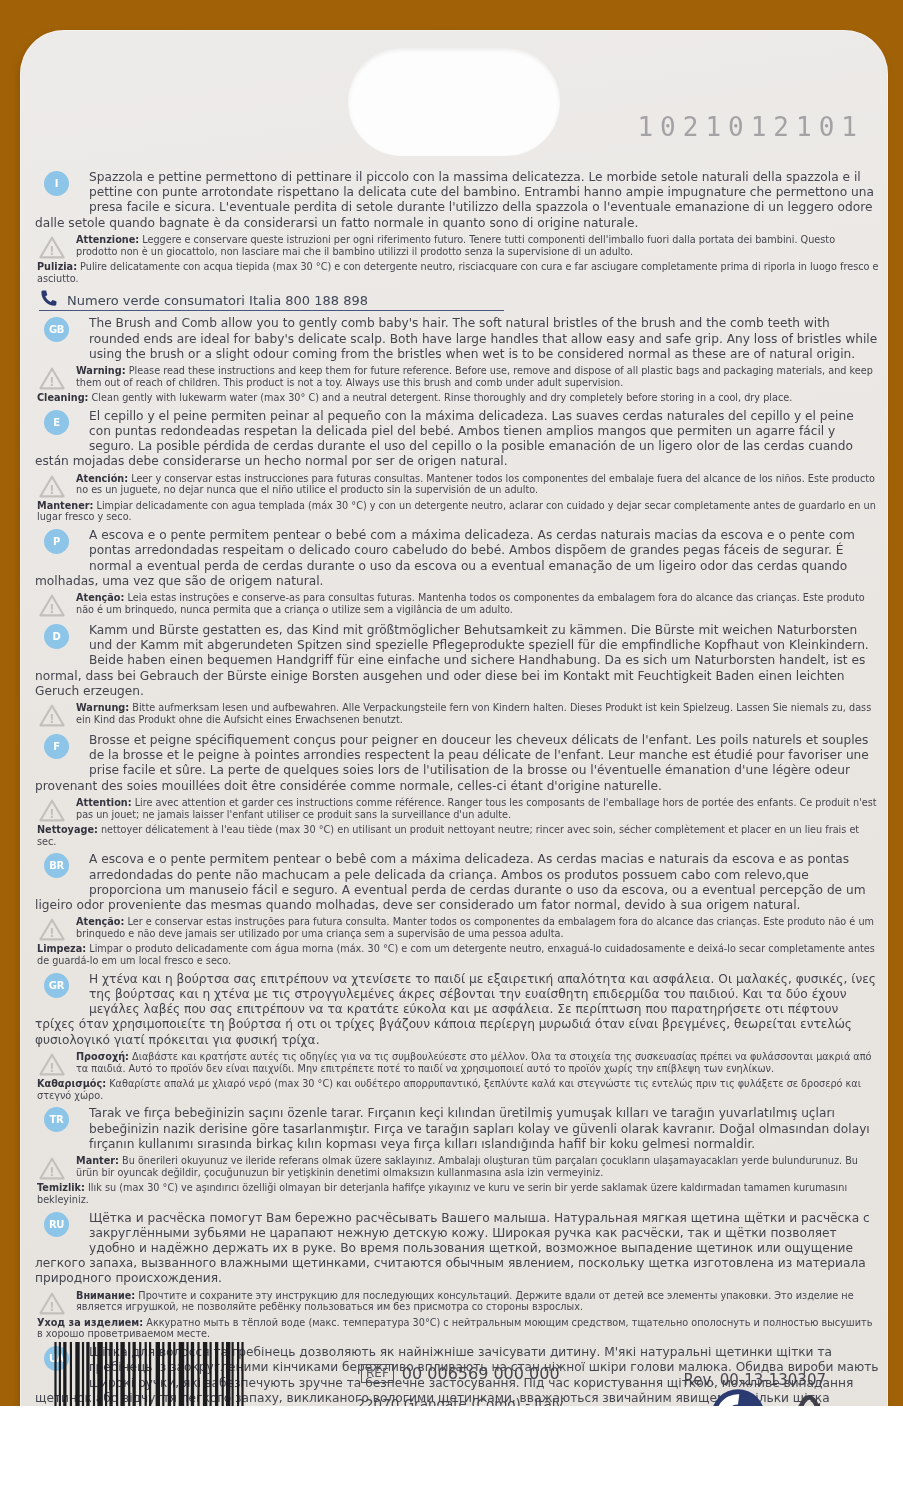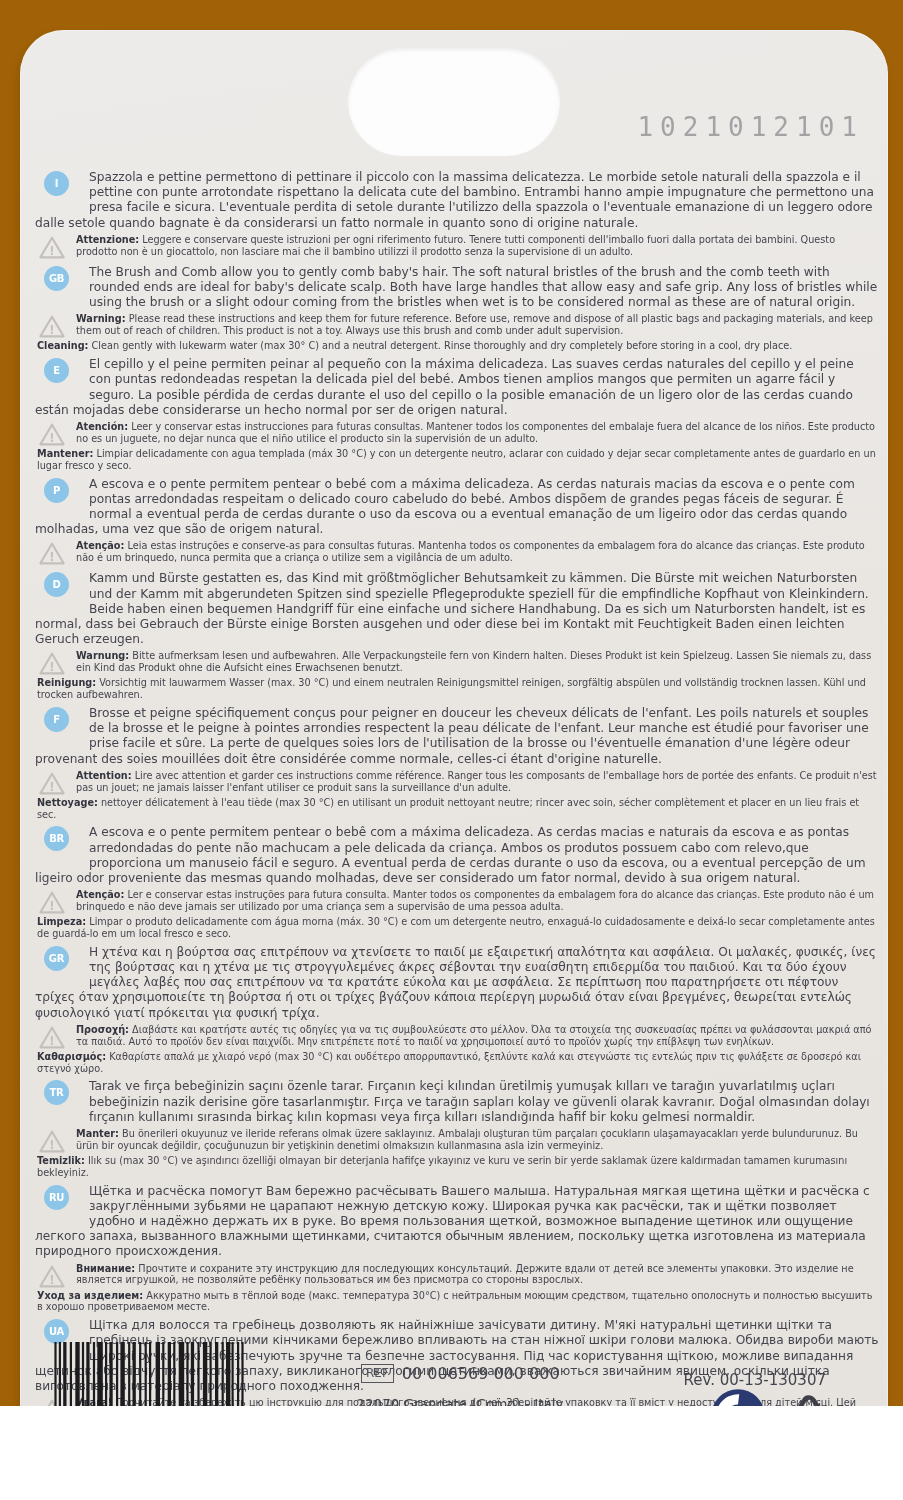--- a/index.html
+++ b/index.html
@@ -72,20 +72,27 @@
         <div class="badge">I</div>
         <div class="spacer"></div>
         <div class="body">Spazzola e pettine permettono di pettinare il piccolo con la massima delicatezza. Le morbide setole naturali della spazzola e il pettine con punte arrotondate rispettano la delicata cute del bambino. Entrambi hanno ampie impugnature che permettono una presa facile e sicura. L'eventuale perdita di setole durante l'utilizzo della spazzola o l'eventuale emanazione di un leggero odore dalle setole quando bagnate è da considerarsi un fatto normale in quanto sono di origine naturale.</div>
         <div class="warn">
           <svg class="tri" viewBox="0 0 30 28" width="27" height="25">
               <path d="M15 3 L28 25 L2 25 Z" fill="none" stroke="#c3c0bb" stroke-width="2.4" stroke-linejoin="round"></path>
               <text x="15" y="22" font-size="13" text-anchor="middle" fill="#c3c0bb" font-weight="bold">!</text>
             </svg>
           <div class="wtext"><b>Attenzione:</b> <span>Leggere e conservare queste istruzioni per ogni riferimento futuro. Tenere tutti componenti dell'imballo fuori dalla portata dei bambini. Questo prodotto non è un giocattolo, non lasciare mai che il bambino utilizzi il prodotto senza la supervisione di un adulto.</span></div>
         </div>
+        <div class="clean"><b>Pulizia:</b> <span>Pulire delicatamente con acqua tiepida (max 30 °C) e con detergente neutro, risciacquare con cura e far asciugare completamente prima di riporla in luogo fresco e asciutto.</span></div>
+        <div class="phone-row">
+          <svg viewBox="0 0 24 24" width="19" height="19">
+              <path d="M5 2C3.9 2 3 2.9 3 4c0 9.4 7.6 17 17 17 1.1 0 2-.9 2-2v-3.5l-5-1.5-2 2.5c-3-1.5-5.5-4-7-7l2.5-2L9 2H5z" fill="#2c3a72"></path>
+            </svg>
+          <span>Numero verde consumatori Italia 800 188 898</span>
+        </div>
       </div>
 
       <div class="sec">
         <div class="badge">GB</div>
         <div class="spacer"></div>
         <div class="body">The Brush and Comb allow you to gently comb baby's hair. The soft natural bristles of the brush and the comb teeth with rounded ends are ideal for baby's delicate scalp. Both have large handles that allow easy and safe grip. Any loss of bristles while using the brush or a slight odour coming from the bristles when wet is to be considered normal as these are of natural origin.</div>
         <div class="warn">
           <svg class="tri" viewBox="0 0 30 28" width="27" height="25">
               <path d="M15 3 L28 25 L2 25 Z" fill="none" stroke="#c3c0bb" stroke-width="2.4" stroke-linejoin="round"></path>
               <text x="15" y="22" font-size="13" text-anchor="middle" fill="#c3c0bb" font-weight="bold">!</text>
@@ -126,21 +133,20 @@
         <div class="badge">D</div>
         <div class="spacer"></div>
         <div class="body">Kamm und Bürste gestatten es, das Kind mit größtmöglicher Behutsamkeit zu kämmen. Die Bürste mit weichen Naturborsten und der Kamm mit abgerundeten Spitzen sind spezielle Pflegeprodukte speziell für die empfindliche Kopfhaut von Kleinkindern. Beide haben einen bequemen Handgriff für eine einfache und sichere Handhabung. Da es sich um Naturborsten handelt, ist es normal, dass bei Gebrauch der Bürste einige Borsten ausgehen und oder diese bei im Kontakt mit Feuchtigkeit Baden einen leichten Geruch erzeugen.</div>
         <div class="warn">
           <svg class="tri" viewBox="0 0 30 28" width="27" height="25">
               <path d="M15 3 L28 25 L2 25 Z" fill="none" stroke="#c3c0bb" stroke-width="2.4" stroke-linejoin="round"></path>
               <text x="15" y="22" font-size="13" text-anchor="middle" fill="#c3c0bb" font-weight="bold">!</text>
             </svg>
           <div class="wtext"><b>Warnung:</b> <span>Bitte aufmerksam lesen und aufbewahren. Alle Verpackungsteile fern von Kindern halten. Dieses Produkt ist kein Spielzeug. Lassen Sie niemals zu, dass ein Kind das Produkt ohne die Aufsicht eines Erwachsenen benutzt.</span></div>
         </div>
-        <div class="clean"><b>Reinigung:</b> <span>Vorsichtig mit lauwarmem Wasser (max. 30 °C) und einem neutralen Reinigungsmittel reinigen, sorgfältig abspülen und vollständig trocknen lassen. Kühl und trocken aufbewahren.</span></div>
       </div>
 
       <div class="sec">
         <div class="badge">F</div>
         <div class="spacer"></div>
         <div class="body">Brosse et peigne spécifiquement conçus pour peigner en douceur les cheveux délicats de l'enfant. Les poils naturels et souples de la brosse et le peigne à pointes arrondies respectent la peau délicate de l'enfant. Leur manche est étudié pour favoriser une prise facile et sûre. La perte de quelques soies lors de l'utilisation de la brosse ou l'éventuelle émanation d'une légère odeur provenant des soies mouillées doit être considérée comme normale, celles-ci étant d'origine naturelle.</div>
         <div class="warn">
           <svg class="tri" viewBox="0 0 30 28" width="27" height="25">
               <path d="M15 3 L28 25 L2 25 Z" fill="none" stroke="#c3c0bb" stroke-width="2.4" stroke-linejoin="round"></path>
               <text x="15" y="22" font-size="13" text-anchor="middle" fill="#c3c0bb" font-weight="bold">!</text>

